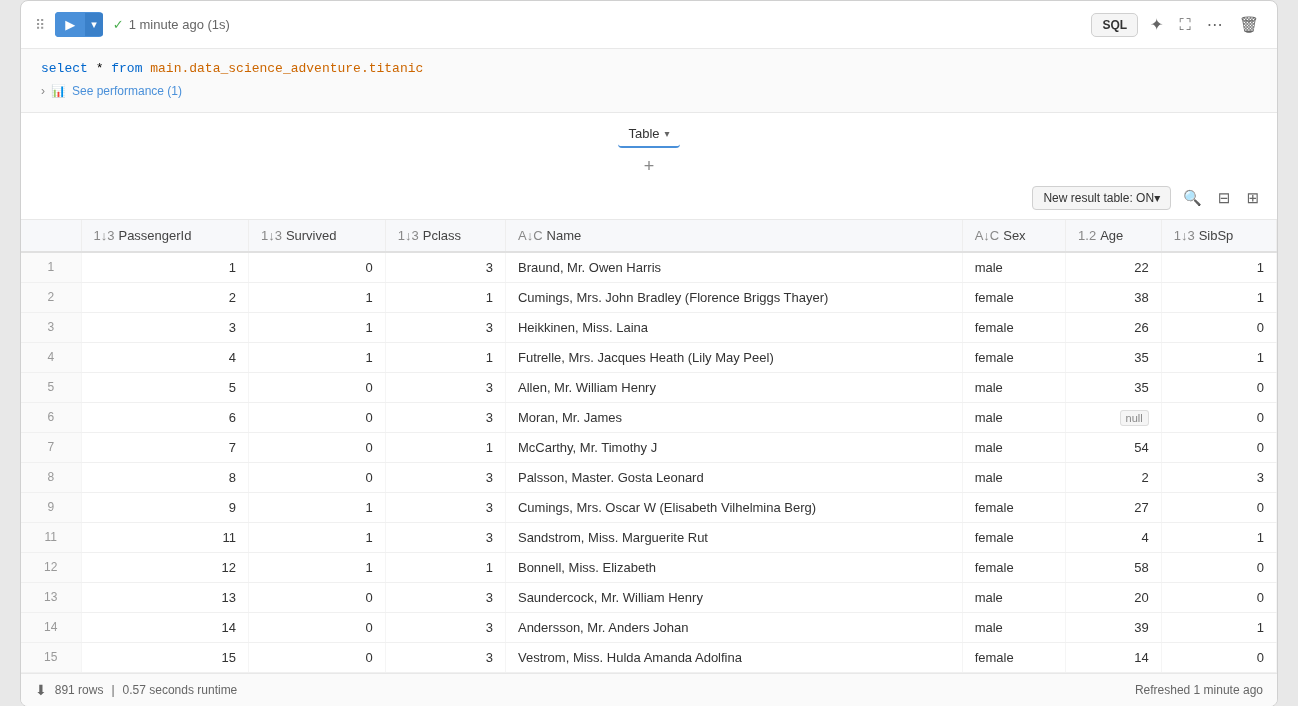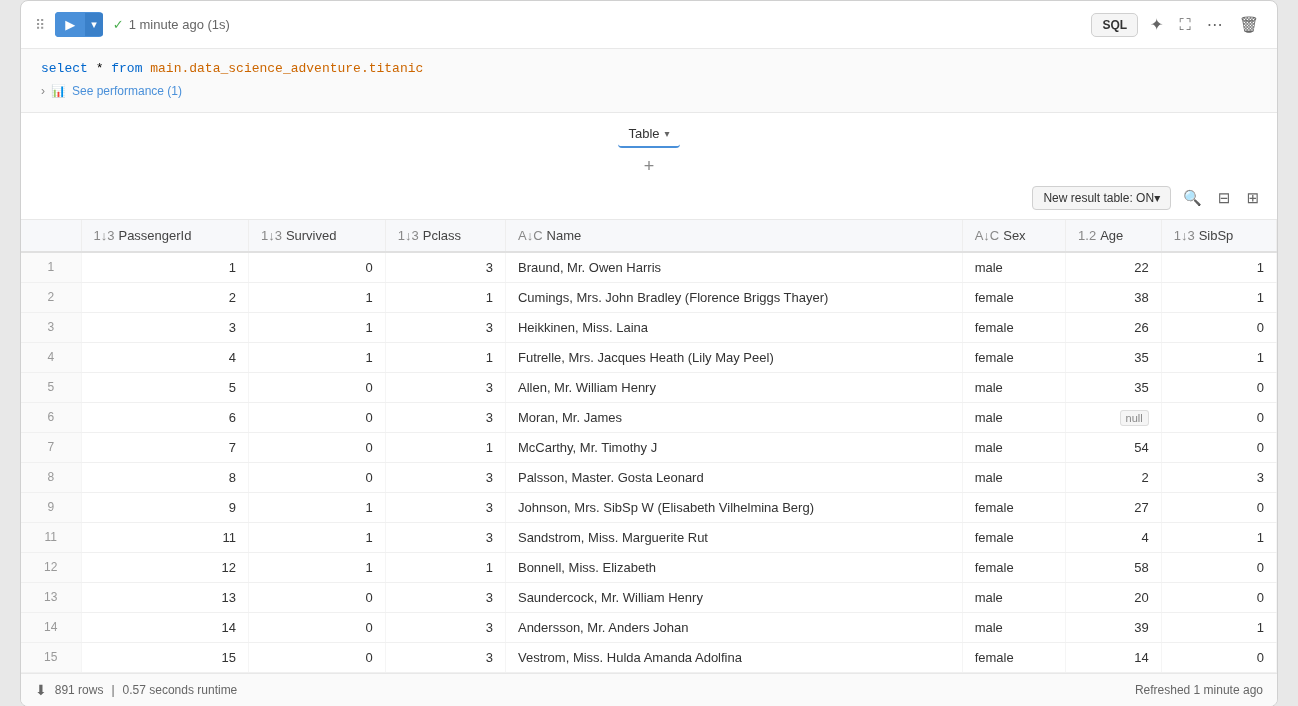--- a/index.html
+++ b/index.html
@@ -404,21 +404,21 @@
             <td>Palsson, Master. Gosta Leonard</td>
             <td>male</td>
             <td class="num">2</td>
             <td class="num">3</td>
           </tr>
           <tr>
             <td>9</td>
             <td class="num">9</td>
             <td class="num">1</td>
             <td class="num">3</td>
-            <td>Johnson, Mrs. SibSp W (Elisabeth Vilhelmina Berg)</td>
+            <td>Cumings, Mrs. Oscar W (Elisabeth Vilhelmina Berg)</td>
             <td>female</td>
             <td class="num">27</td>
             <td class="num">0</td>
           </tr>
           <tr>
             <td>11</td>
             <td class="num">11</td>
             <td class="num">1</td>
             <td class="num">3</td>
             <td>Sandstrom, Miss. Marguerite Rut</td>

